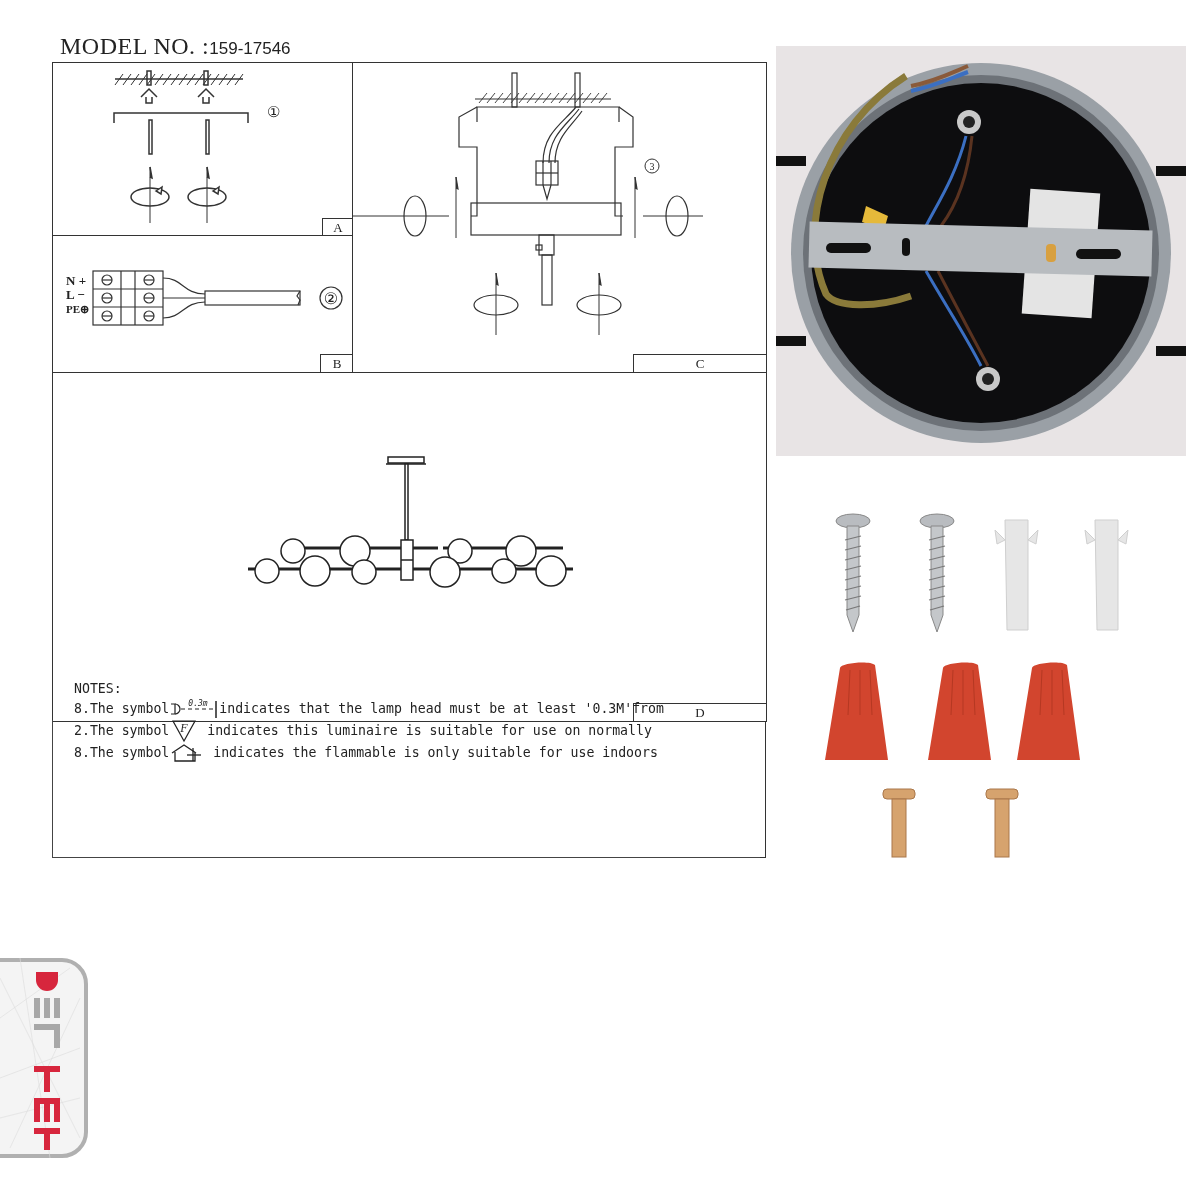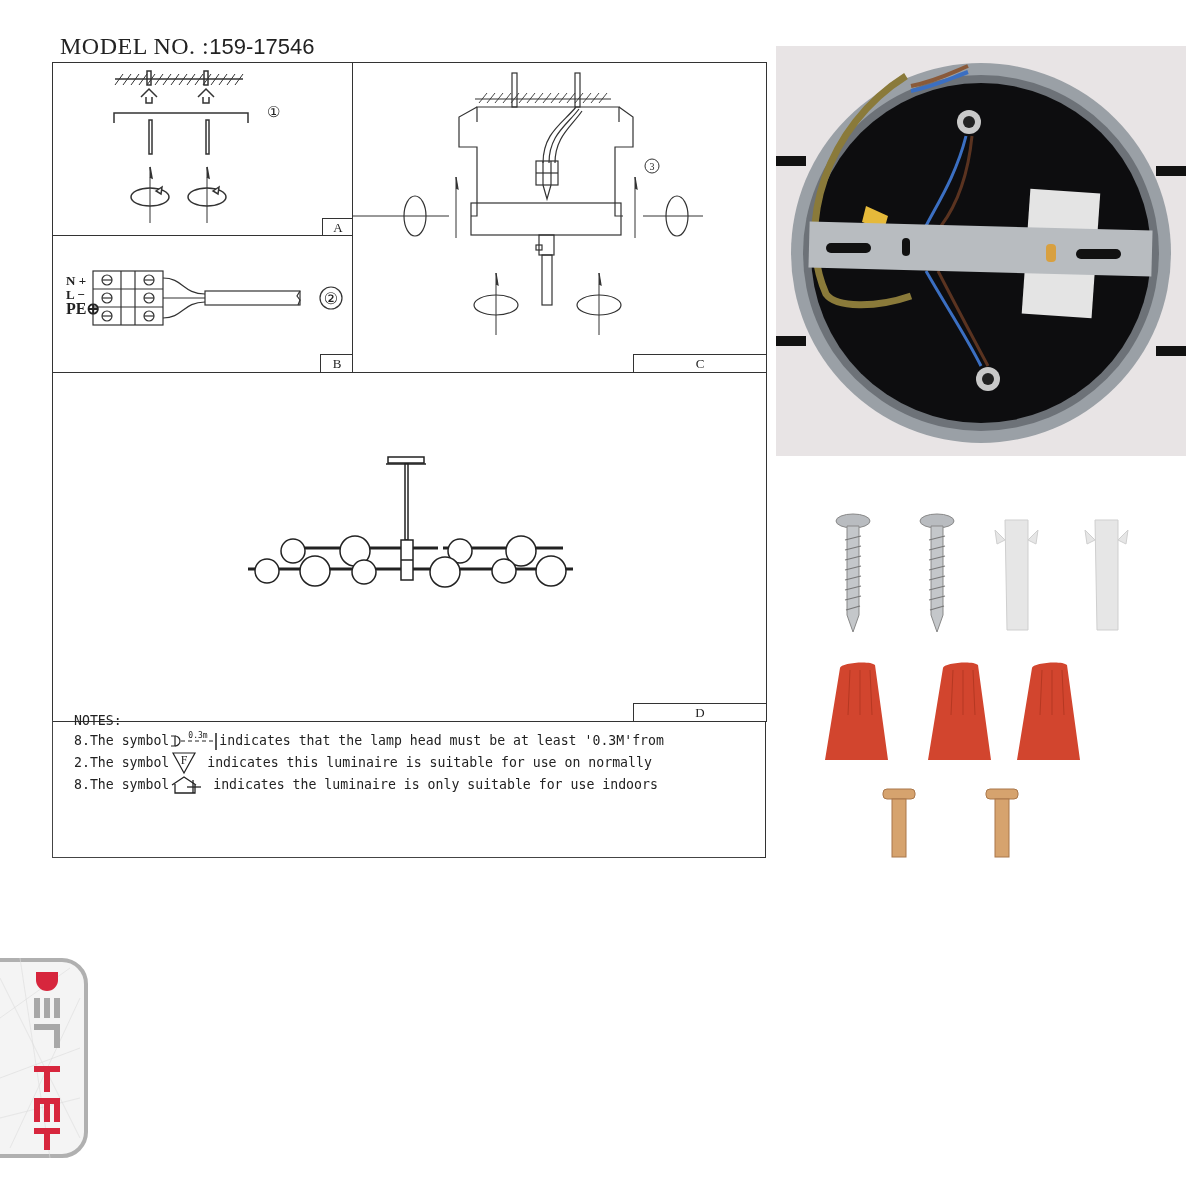--- a/index.html
+++ b/index.html
@@ -1,25 +1,25 @@
 <!DOCTYPE html>
 <html><head>
 <meta charset="utf-8">
 <style>
   html,body{margin:0;padding:0;background:#ffffff;}
   body{width:1199px;height:1200px;position:relative;overflow:hidden;font-family:"Liberation Sans",sans-serif;}
   .abs{position:absolute;}
   .model{left:60px;top:33px;font-family:"Liberation Serif",serif;font-size:24px;color:#222;letter-spacing:0.5px;white-space:nowrap;}
-  .model .num{font-family:"Liberation Sans",sans-serif;font-size:22px;letter-spacing:0;}
+  .model .num{font-family:"Liberation Sans",sans-serif;font-size:17px;letter-spacing:0;}
   .sheet{left:52px;top:62px;width:714px;height:796px;border:1.5px solid #333;box-sizing:border-box;}
   .panel{position:absolute;border:1.2px solid #333;box-sizing:border-box;background:#fff;}
   .tag{position:absolute;right:-1px;bottom:-1px;border:1.2px solid #333;box-sizing:border-box;height:19px;font-family:"Liberation Serif",serif;font-size:13px;color:#222;text-align:center;line-height:18px;background:#fff;}
-  .notes{left:52px;top:708px;width:672px;height:138px;font-family:"DejaVu Sans Mono",monospace;font-size:13.2px;color:#222;line-height:20px;}
+  .notes{left:52px;top:676px;width:672px;height:138px;font-family:"DejaVu Sans Mono",monospace;font-size:13.2px;color:#222;line-height:20px;}
   .notes .inner{position:absolute;left:22px;top:3px;white-space:nowrap;}
-  .sym{display:inline-block;vertical-align:middle;}
+  .sym{display:inline-block;vertical-align:middle;font-style:italic;}
   .photo{left:776px;top:46px;width:410px;height:410px;background:#e6e2e2;overflow:hidden;}
   .parts{left:800px;top:500px;width:370px;height:370px;}
   .logo{left:0px;top:958px;width:88px;height:200px;}
   svg{display:block;}
 </style>
 </head>
 <body>
 
 <div class="abs model">
   <span>MODEL NO. :</span><span class="num">159-17546</span>
@@ -95,21 +95,21 @@
         <path d="M110 82 C130 82 130 66 152 66"></path>
         <rect x="152" y="55" width="95" height="14"></rect>
         <path d="M247 55 L244 60 L247 64 L245 69"></path>
       </g>
       <circle cx="278" cy="62" r="11" stroke="#333" stroke-width="1.2" fill="none"></circle>
       <text x="278" y="68" font-family="Liberation Serif, serif" font-size="16" text-anchor="middle" fill="#222">②</text>
     </svg>
     <div class="abs" style="left:13px;top:38px;font-family:'Liberation Serif',serif;font-size:13px;line-height:14px;color:#222;font-weight:bold;">
       <div>N +</div>
       <div>L −</div>
-      <div style="font-size:16px;">PE⊕</div>
+      <div style="font-size:11px;">PE⊕</div>
     </div>
     <div class="tag" style="width:34px;">B</div>
   </div>
 
   <div class="panel" style="left:299px;top:-1px;width:415px;height:311px;">
     <svg width="413" height="309">
       <g stroke="#333" stroke-width="1.2" fill="none">
         <line x1="122" y1="36" x2="258" y2="36"></line>
         <g stroke-width="0.9">
           <line x1="126" y1="40" x2="134" y2="30"></line>
@@ -211,21 +211,21 @@
       <span>2.The symbol</span><span class="sym"><svg width="30" height="24">
             <path d="M4 2 H26 L15 22 Z" stroke="#222" fill="none" stroke-width="1.2"></path>
             <text x="15" y="13" font-size="12" font-family="Liberation Serif, serif" text-anchor="middle" fill="#222">F</text>
           </svg></span><span> indicates this luminaire is suitable for use on normally</span>
     </div>
     <div>
       <span>8.The symbol</span><span class="sym"><svg width="36" height="20">
             <path d="M3 10 L15 2 L27 10 M6 9 V18 H26 V9" stroke="#222" fill="none" stroke-width="1.3"></path>
             <line x1="18" y1="12" x2="32" y2="12" stroke="#222" stroke-width="1.3"></line>
             <line x1="24" y1="5" x2="24" y2="18" stroke="#222" stroke-width="1.3"></line>
-          </svg></span><span> indicates the luminaire is only suitable for use indoors</span>
+          </svg></span><span> indicates the flammable is only suitable for use indoors</span>
     </div>
   </div>
 </div>
 <div class="abs" style="left:52px;top:857px;width:708px;border-top:1.5px solid #444;"></div>
 <div class="abs" style="left:52px;top:720px;height:138px;border-left:1.5px solid #444;"></div>
 
 <div class="abs photo">
   <svg width="410" height="410">
     <rect width="410" height="410" fill="#e8e4e5"></rect>
     <rect x="0" y="110" width="30" height="10" fill="#111"></rect>

